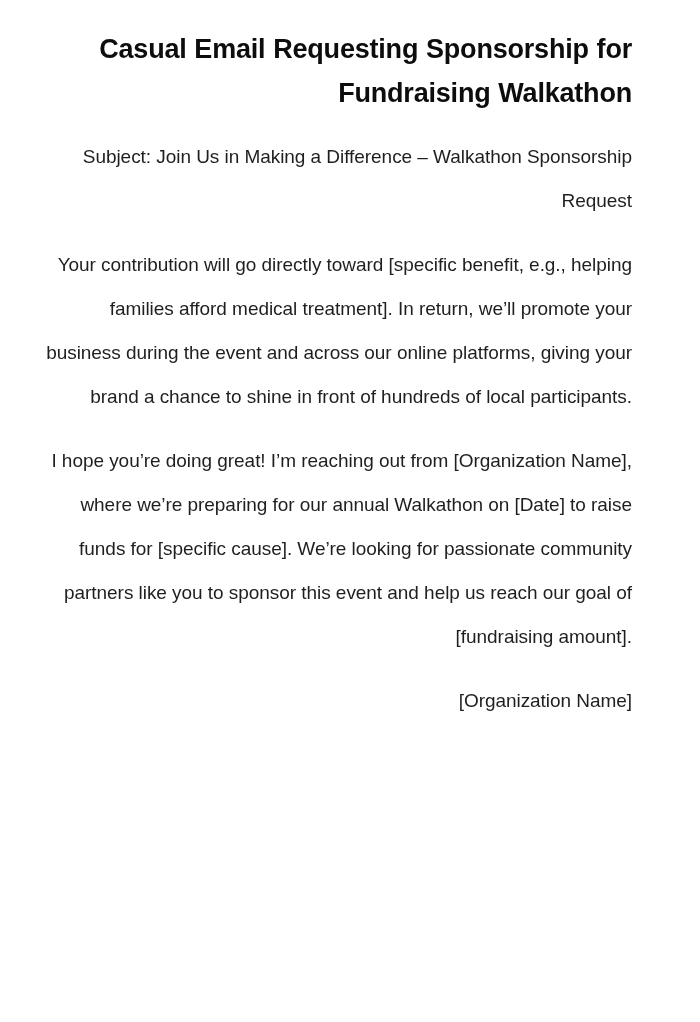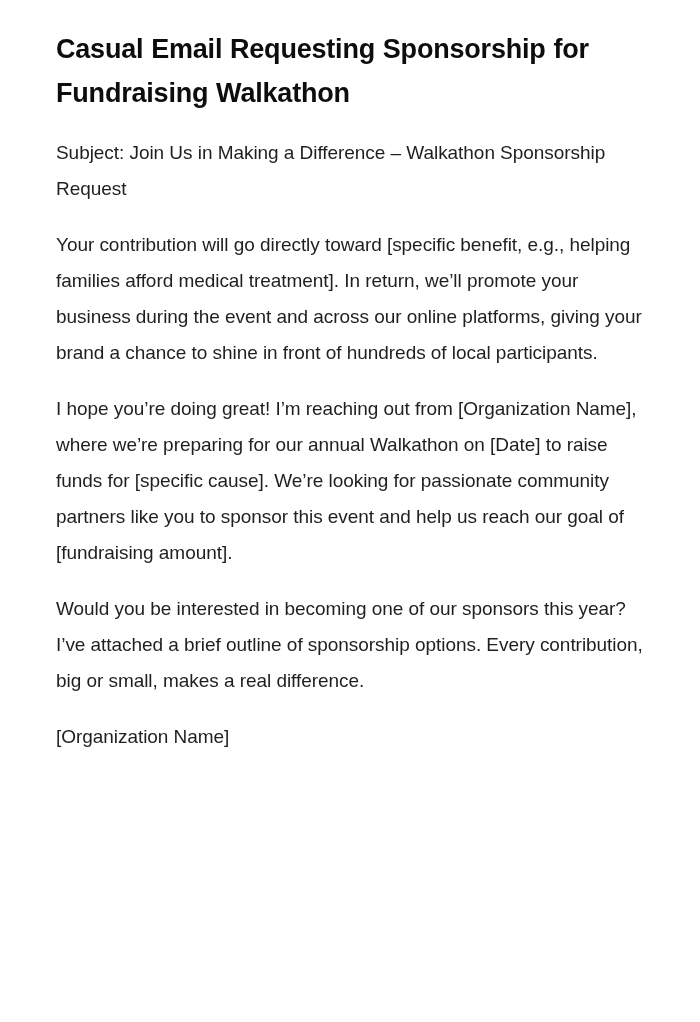--- a/index.html
+++ b/index.html
@@ -10,22 +10,23 @@
   body {
     width: 700px;
     min-height: 1022px;
     font-family: "Liberation Sans", sans-serif;
     -webkit-font-smoothing: antialiased;
   }
   .page {
     width: 700px;
     min-height: 1022px;
     box-sizing: border-box;
-    padding: 27px 40px 40px 56px;
+    padding: 27px 40px 40px 40px;
     background: #ffffff;
+    text-align: right;
   }
   .article {
     width: 592px;
   }
   .doc-title {
     margin: 0 0 20px 0;
     padding: 0;
     font-family: "Liberation Sans Narrow", "Liberation Sans", sans-serif;
     font-weight: 700;
     font-size: 27px;
@@ -33,21 +34,21 @@
     letter-spacing: -0.2px;
     color: #0d0d0d;
     word-spacing: 0.5px;
   }
   .para {
     margin: 0 0 20px 0;
     padding: 0;
     font-family: "Liberation Sans", sans-serif;
     font-weight: 400;
     font-size: 19px;
-    line-height: 36px;
+    line-height: 44px;
     color: #1f1f1f;
     letter-spacing: -0.05px;
   }
   .para:last-child {
     margin-bottom: 0;
   }
 </style>
 </head>
 <body>
 
@@ -56,21 +57,20 @@
 
     <h1 class="doc-title">Casual Email Requesting Sponsorship for Fundraising Walkathon</h1>
 
     <p class="para">Subject: Join Us in Making a Difference – Walkathon Sponsorship Request</p>
 
 
     <p class="para">Your contribution will go directly toward [specific benefit, e.g., helping families afford medical treatment]. In return, we’ll promote your business during the event and across our online platforms, giving your brand a chance to shine in front of hundreds of local participants.</p>
 
     <p class="para">I hope you’re doing great! I’m reaching out from [Organization Name], where we’re preparing for our annual Walkathon on [Date] to raise funds for [specific cause]. We’re looking for passionate community partners like you to sponsor this event and help us reach our goal of [fundraising amount].</p>
 
-    <p class="para">Would you be interested in becoming one of our sponsors this year? I’ve attached a brief outline of sponsorship options. Every contribution, big or small, makes a real difference.</p>
 
 
 
 
     <p class="para">[Organization Name]</p>
 
   </article>
 </div>
 
 </body></html>

